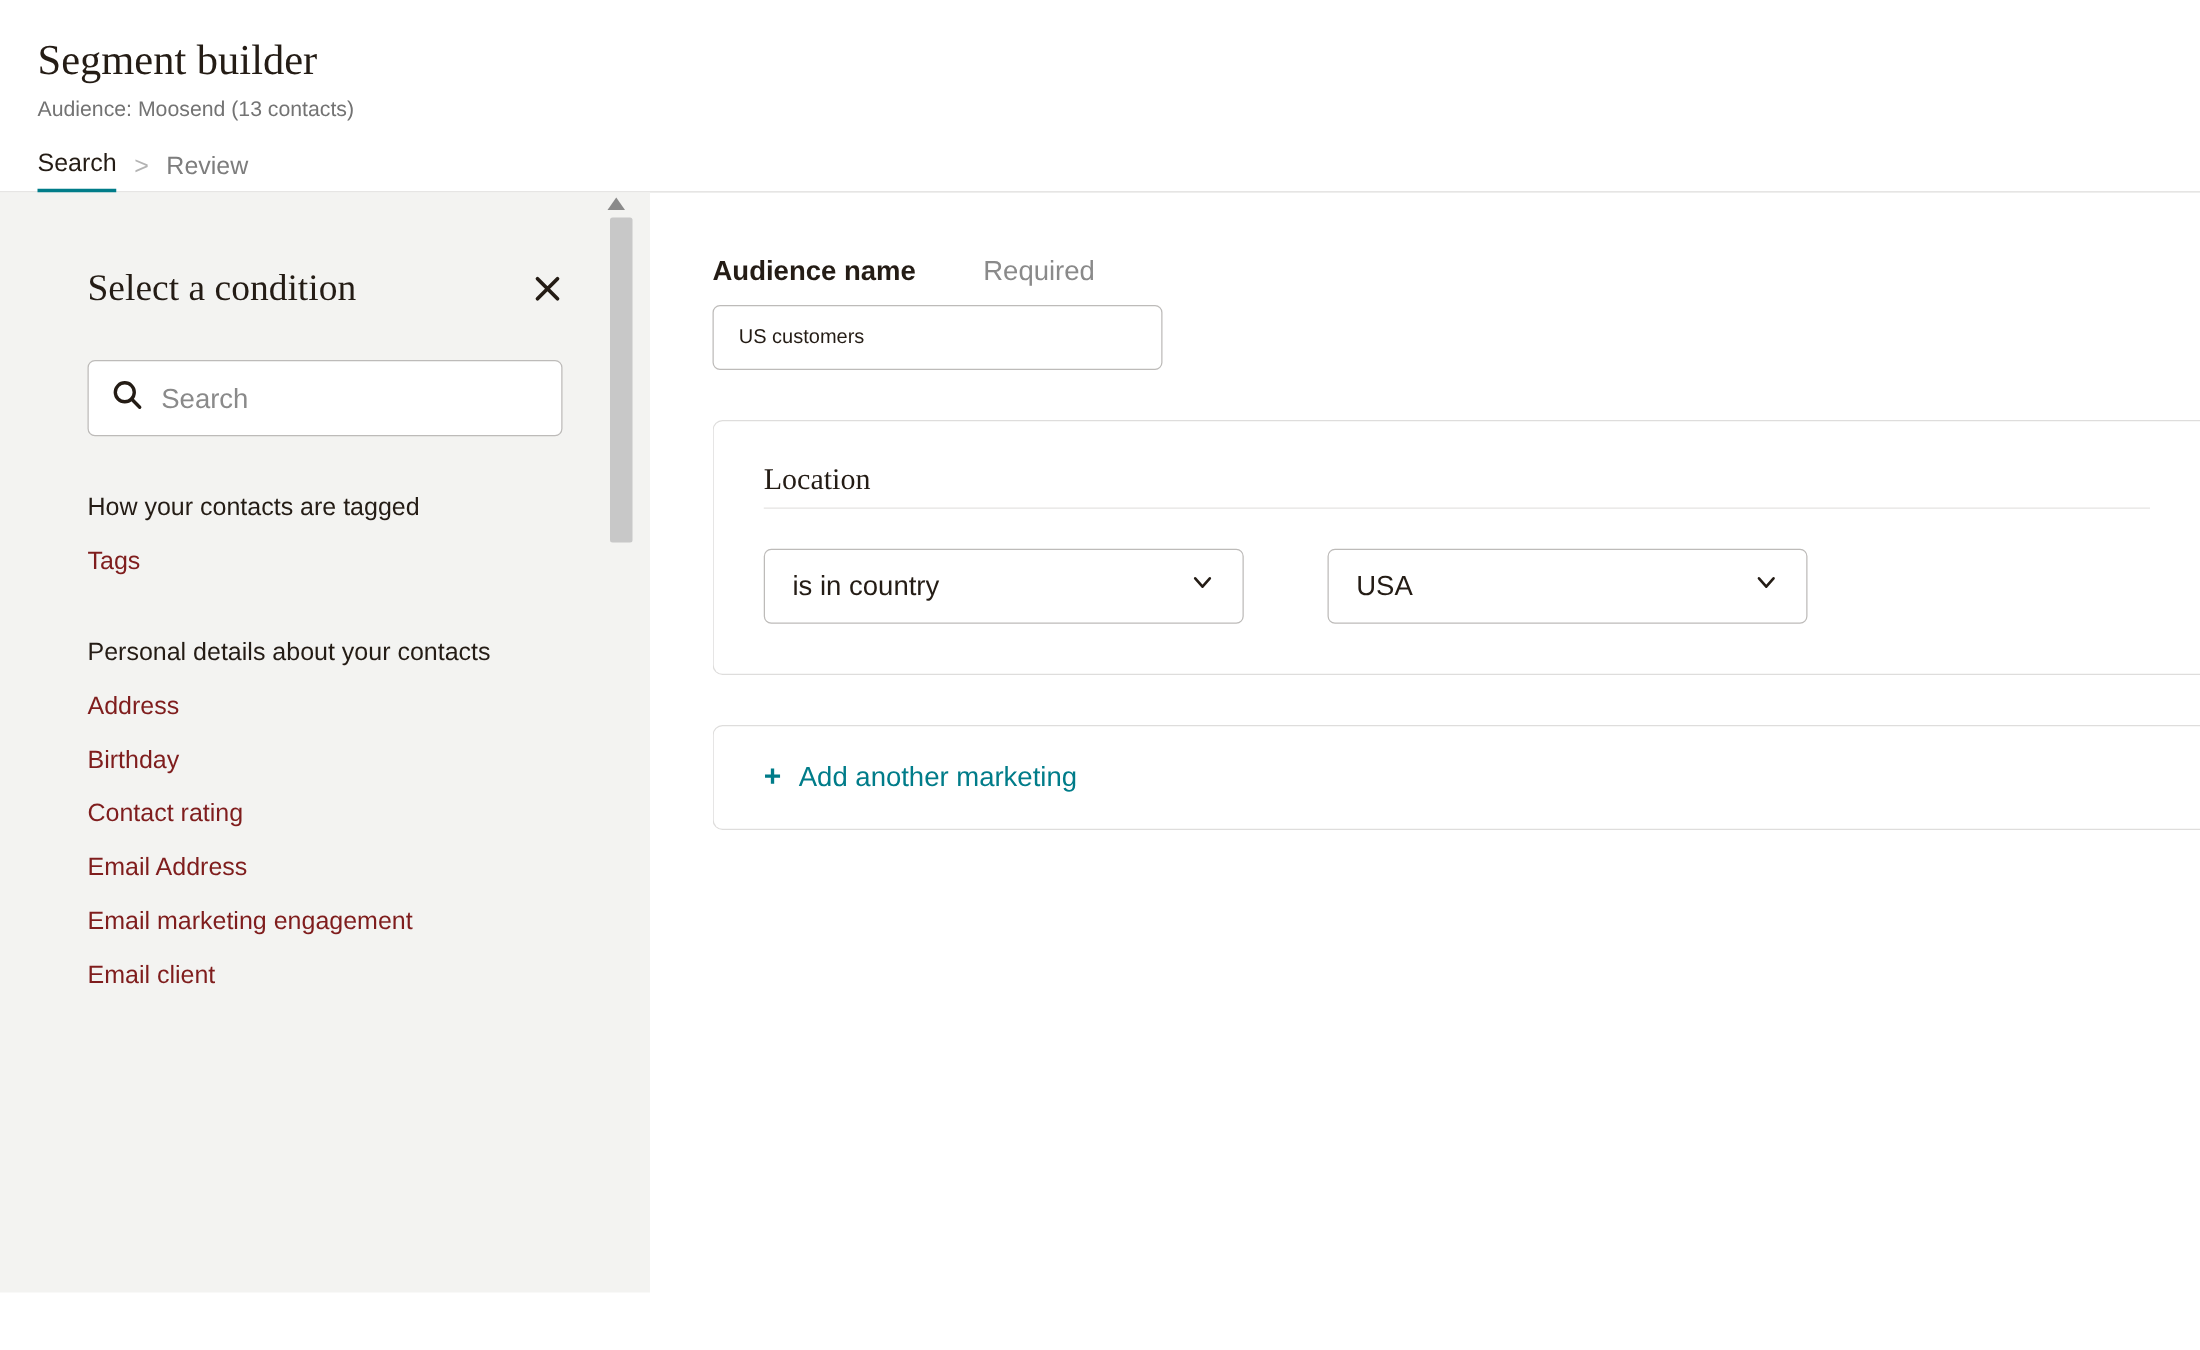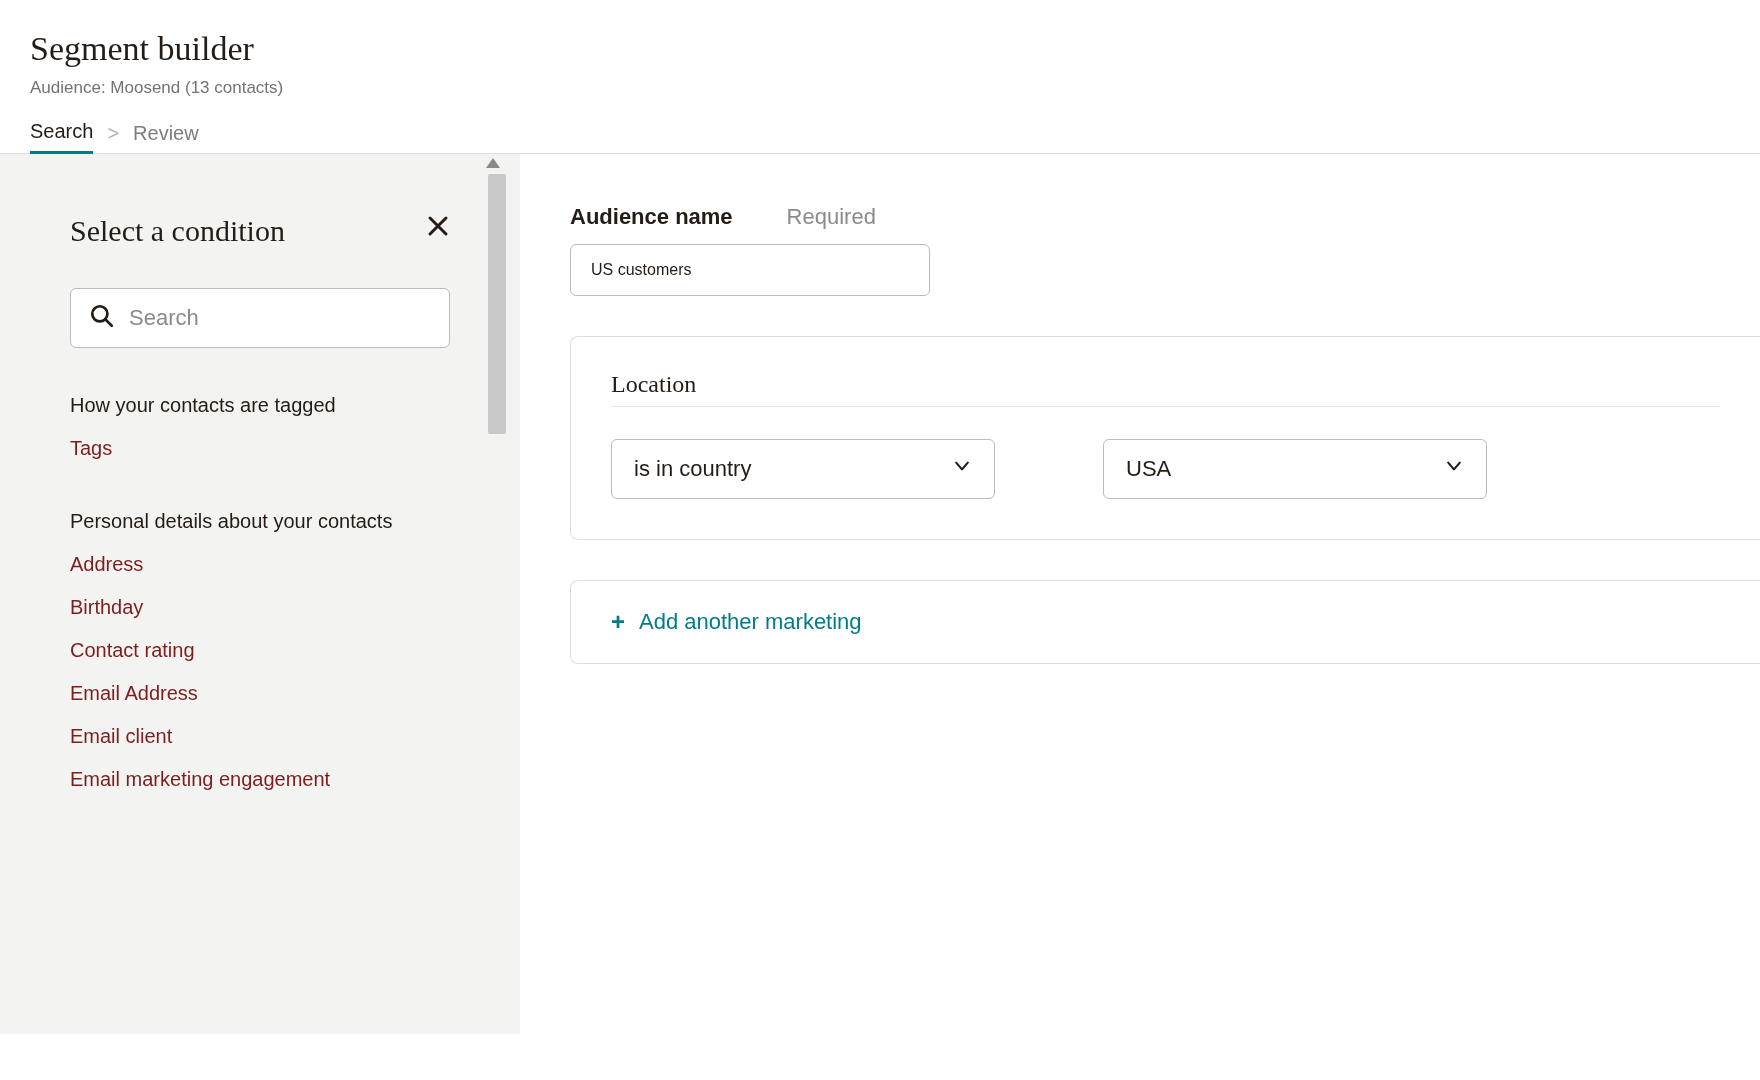--- a/index.html
+++ b/index.html
@@ -73,21 +73,21 @@
     position: absolute;
     top: 20px;
     right: 14px;
     width: 18px;
     height: 260px;
     background: #c8c8c8;
     border-radius: 2px;
   }
   .sidebar-title-row {
     display: flex;
-    align-items: flex-start;
+    align-items: flex-end;
     justify-content: space-between;
     margin-bottom: 40px;
   }
   .sidebar-title {
     font-family: Georgia, "Times New Roman", serif;
     font-size: 30px;
     font-weight: 400;
   }
   .close-x {
     font-size: 28px;
@@ -169,21 +169,21 @@
     font-weight: 400;
     margin-bottom: 8px;
   }
   .card hr {
     border: none;
     border-top: 1px solid #e5e4e2;
     margin-bottom: 32px;
   }
   .selects-row {
     display: flex;
-    gap: 108px;
+    gap: 67px;
     align-items: center;
   }
   .select {
     display: flex;
     align-items: center;
     justify-content: space-between;
     width: 384px;
     padding: 16px 22px;
     border: 1px solid #bdbbb9;
     border-radius: 6px;
@@ -259,22 +259,22 @@
     </div>
 
     <div class="group-gap"></div>
 
     <div>
       <div class="group-heading">Personal details about your contacts</div>
       <a class="cond-link">Address</a>
       <a class="cond-link">Birthday</a>
       <a class="cond-link">Contact rating</a>
       <a class="cond-link">Email Address</a>
+      <a class="cond-link">Email marketing engagement</a>
       <a class="cond-link">Email client</a>
-      <a class="cond-link">Email marketing engagement</a>
     </div>
   </aside>
 
   <main class="main">
     <div class="label-row">
       <span class="field-label">Audience name</span>
       <span class="required">Required</span>
     </div>
     <input class="name-input" type="text" value="US customers" style="">
 

